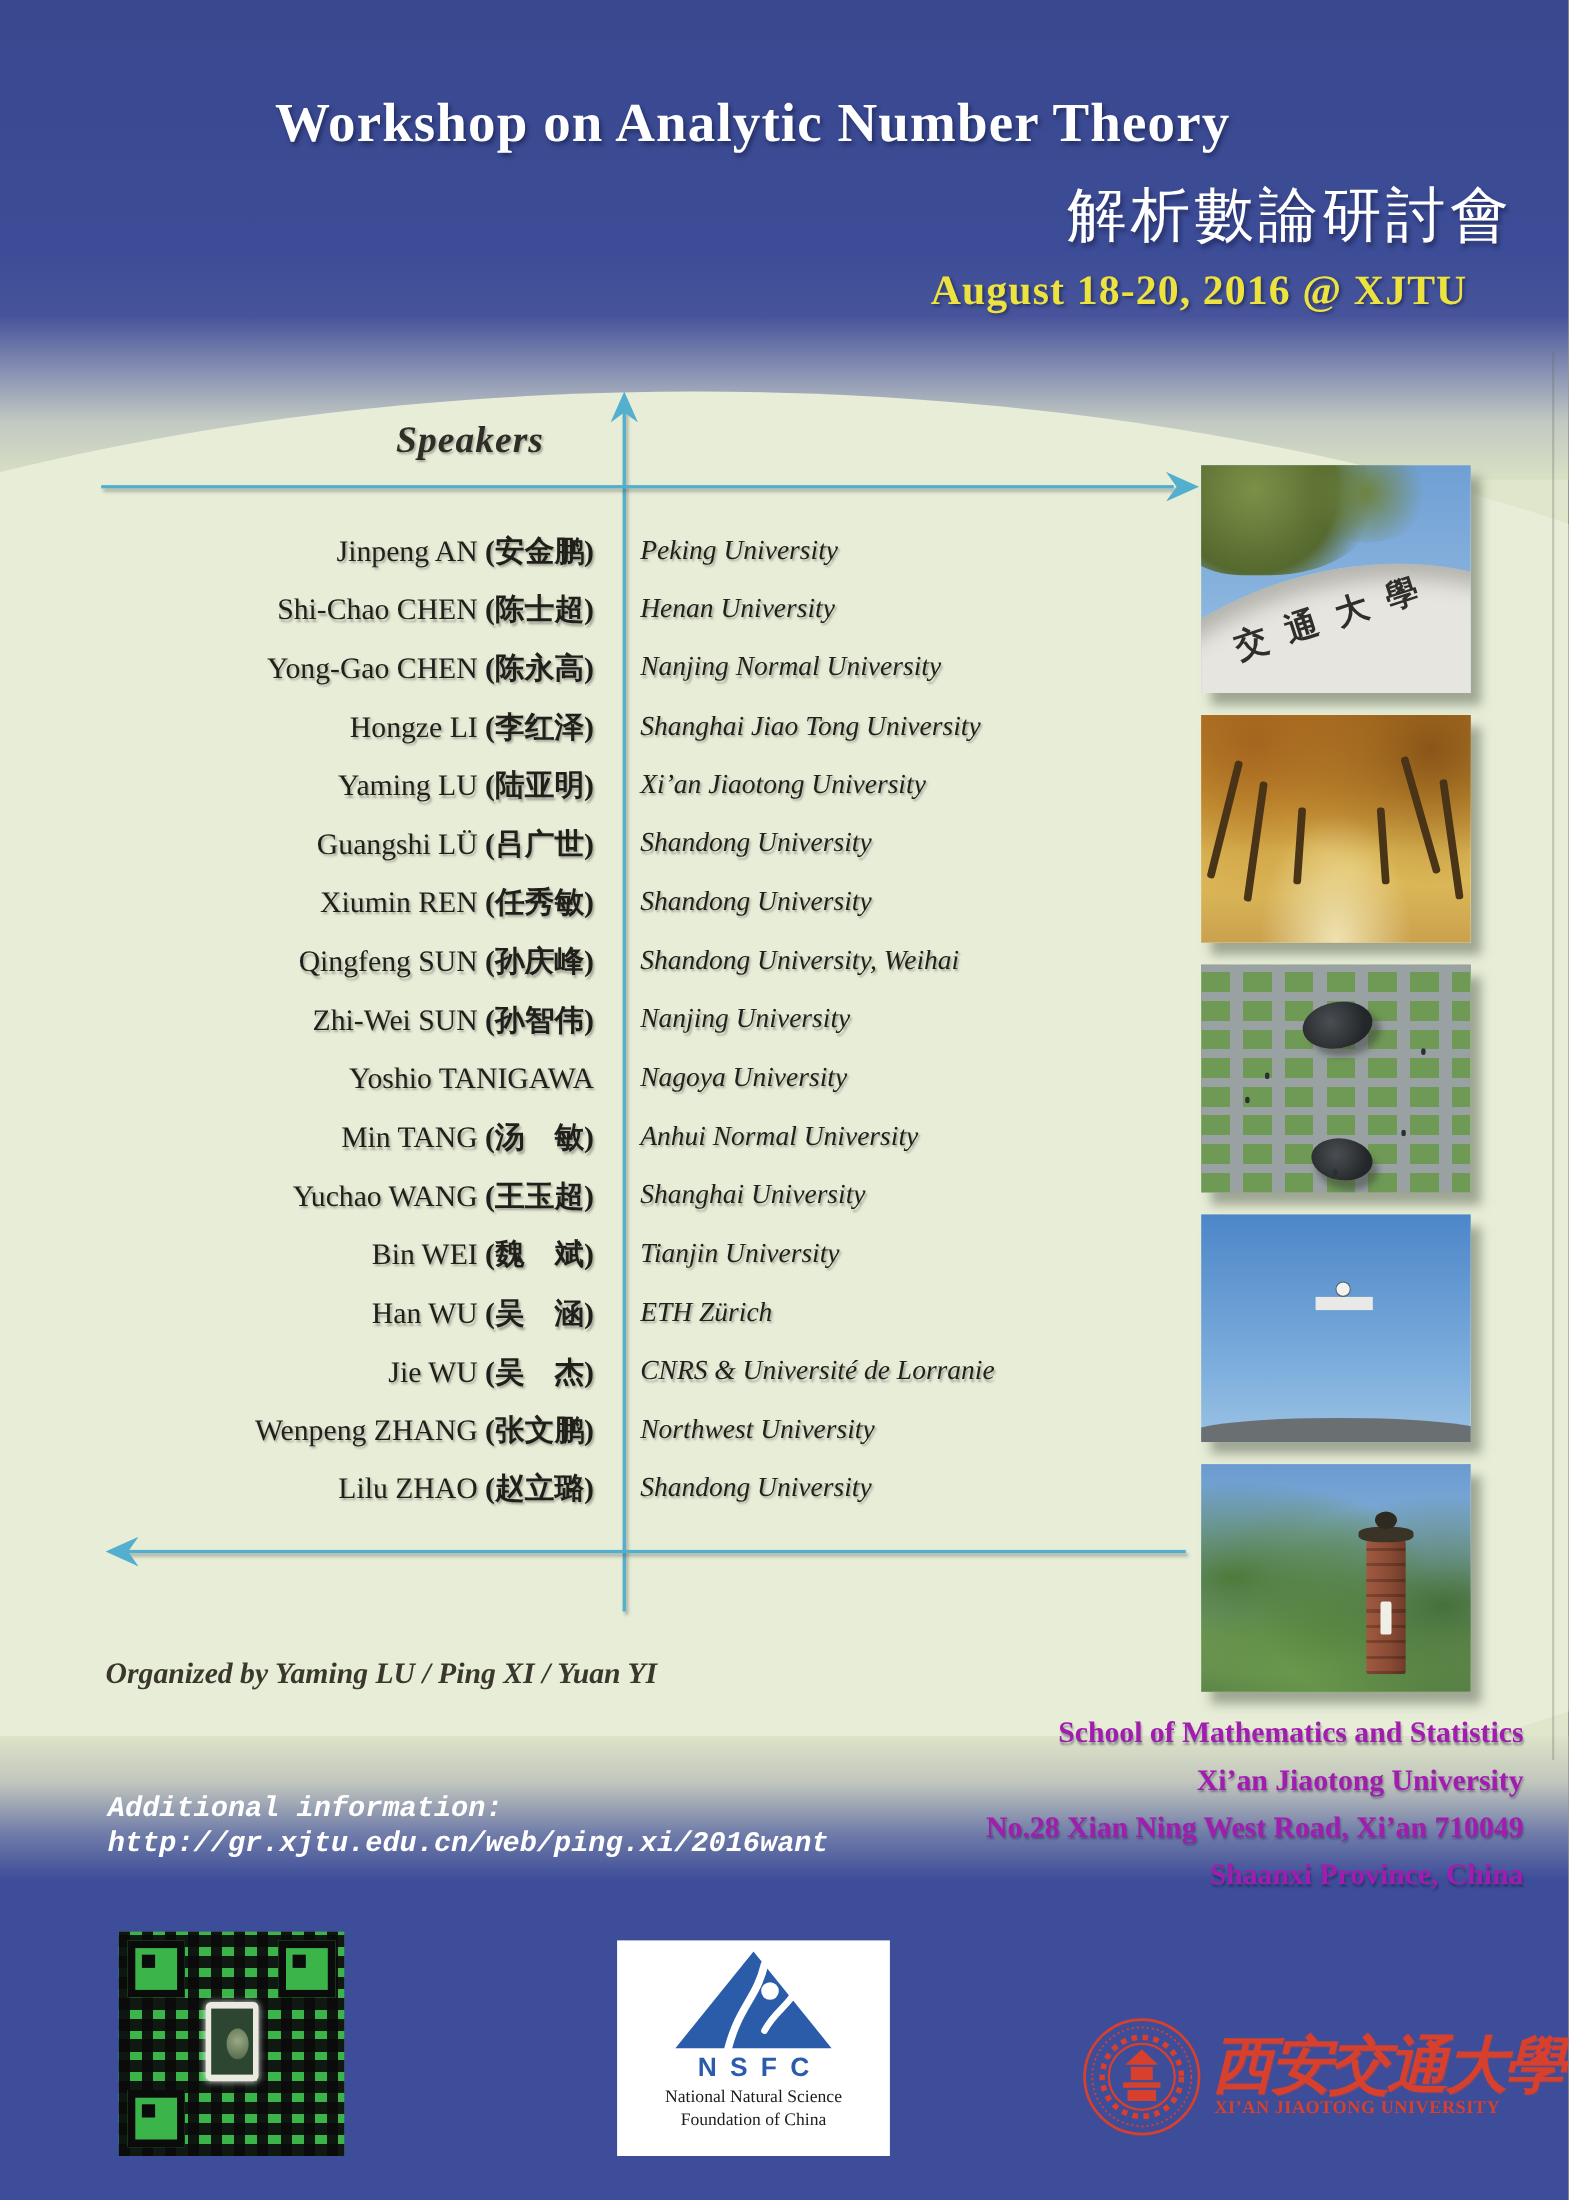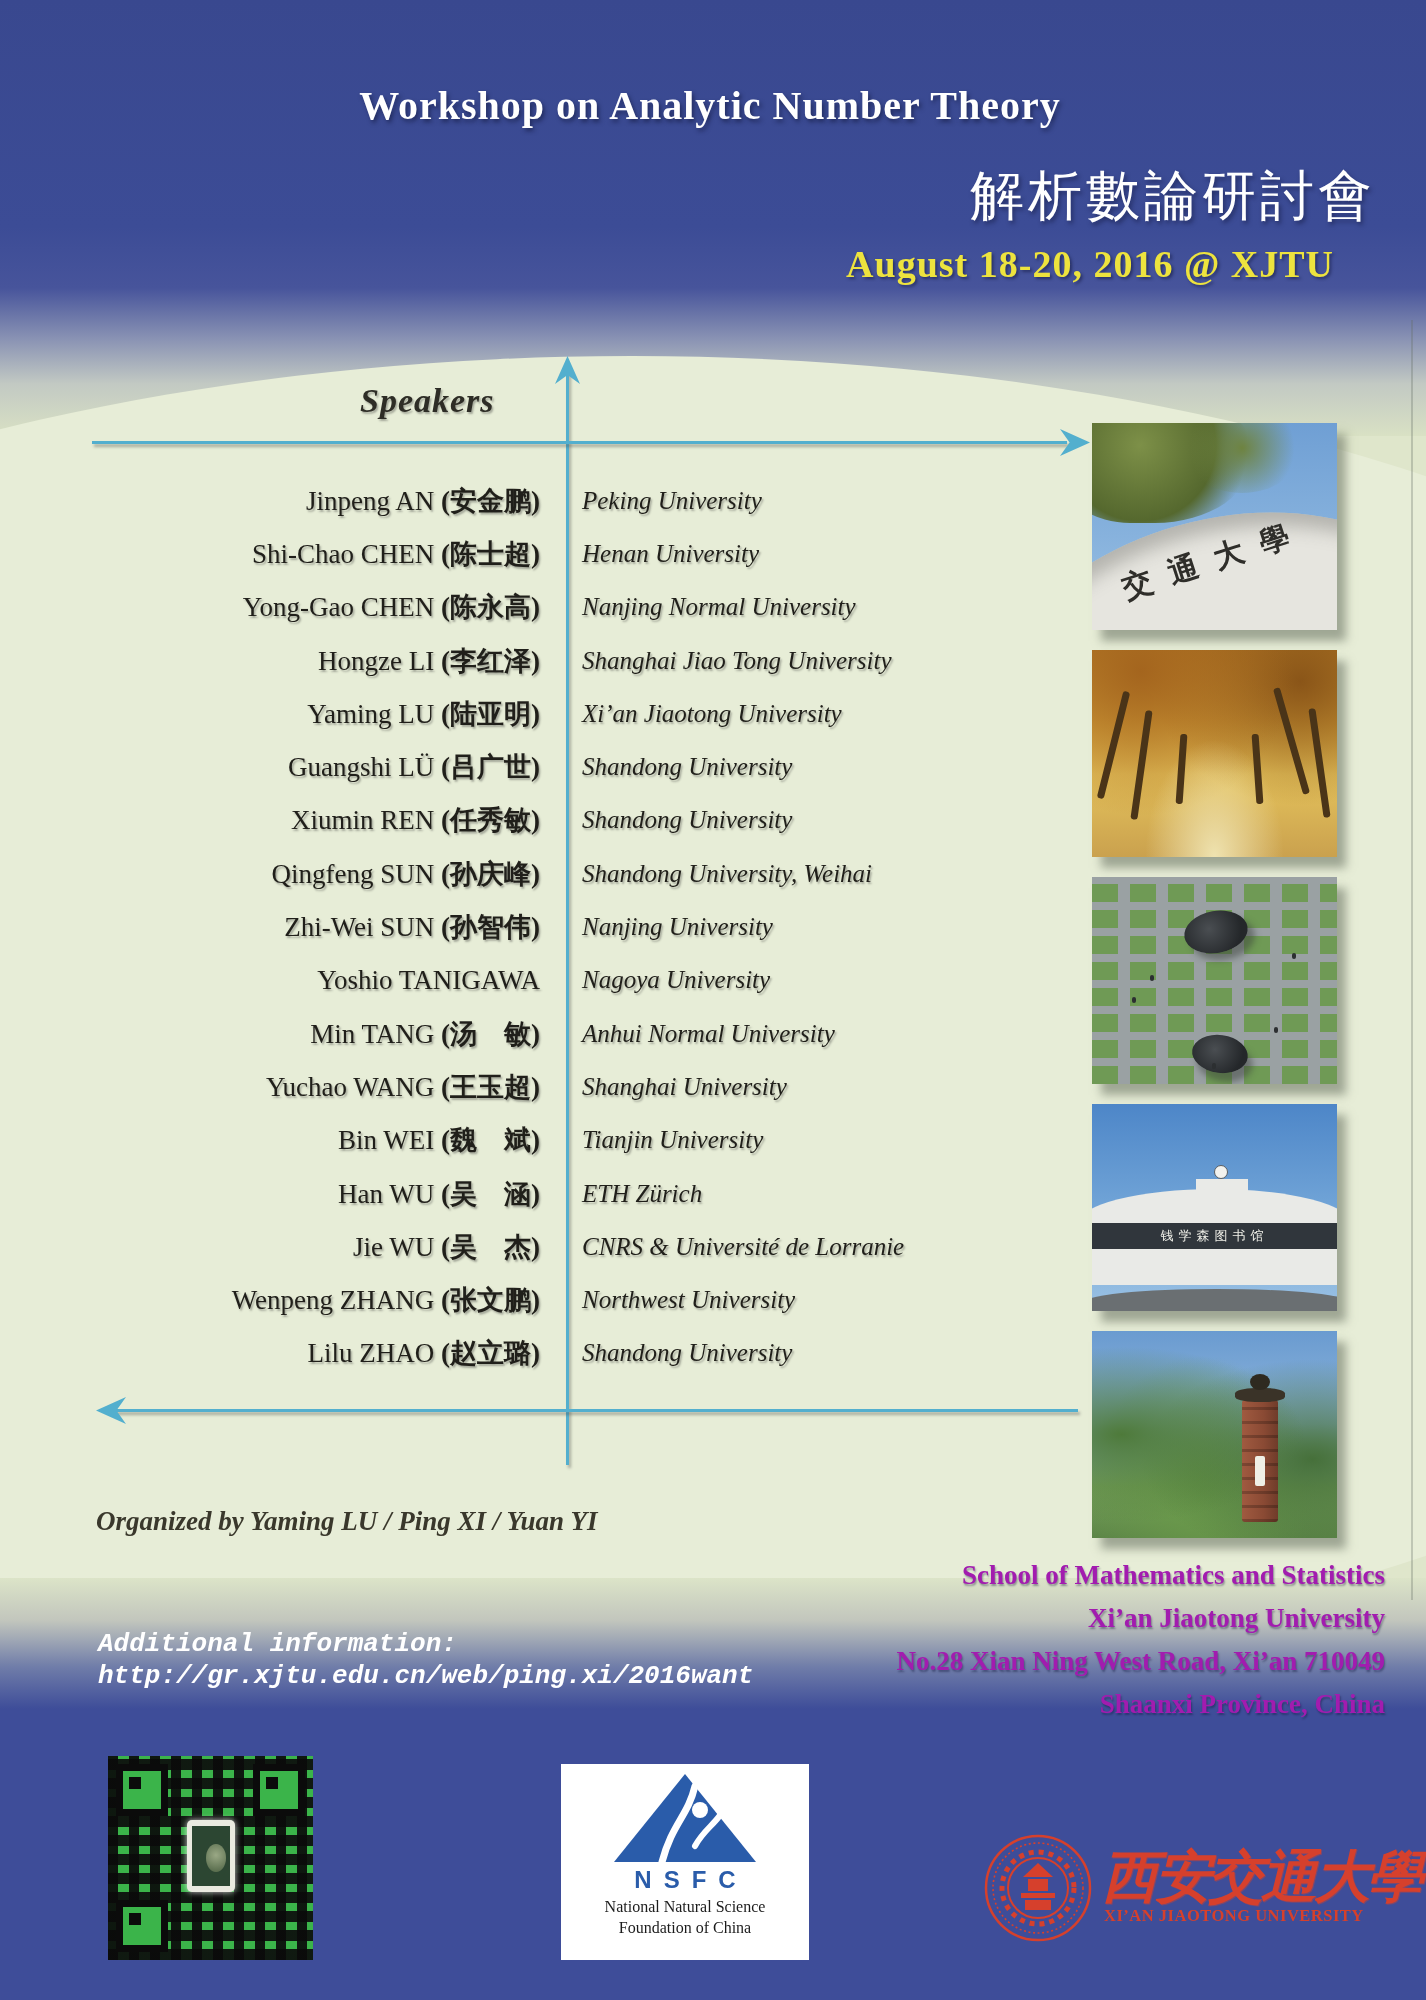--- a/index.html
+++ b/index.html
@@ -7,22 +7,22 @@
           background:#DFE6CB;font-family:"Liberation Serif","DejaVu Serif",serif;}
   
   .bg-header{position:absolute;left:0;top:0;width:1426px;height:436px;
     background:linear-gradient(180deg,#39488F 0%,#3C4C96 52%,#47549B 66%,#8B94B4 78%,#C2C9C3 88%,#D9E1C4 100%);}
   .bg-dome{position:absolute;left:-748px;top:356px;width:2760px;height:1320px;border-radius:50%;
     background:#E7EDD7;}
   .bg-footer{position:absolute;left:0;top:1578px;width:1426px;height:422px;
     background:linear-gradient(180deg,#DCE4C8 0%,#C2C6BD 10%,#707DA9 21%,#3E4D99 31%,#3E4D99 100%);}
   .edge-line{position:absolute;left:1411px;top:320px;width:2px;height:1280px;background:rgba(100,110,100,.30);}
   
-  .title{position:absolute;left:250px;top:82px;width:920px;text-align:center;color:#FFFFFF;
-    font-size:40px;font-weight:bold;letter-spacing:1px;text-shadow:2px 3px 4px rgba(15,20,55,.55);white-space:nowrap;}
+  .title{position:absolute;left:250px;top:82px;width:920px;color:#FFFFFF;
+    font-size:50px;font-weight:bold;letter-spacing:1px;text-shadow:2px 3px 4px rgba(15,20,55,.55);white-space:nowrap;}
   .title-zh{position:absolute;right:50px;top:160px;color:#FFFFFF;font-size:54px;letter-spacing:4px;
     text-shadow:2px 3px 4px rgba(15,20,55,.5);white-space:nowrap;}
   .date-line{position:absolute;right:92px;top:242px;color:#EDE33E;font-size:38px;font-weight:bold;
     letter-spacing:1px;text-shadow:2px 2px 3px rgba(15,20,55,.5);white-space:nowrap;font-variant-numeric:oldstyle-nums;}
   
   .axis{position:absolute;background:#53AFCE;box-shadow:2px 3px 3px rgba(70,75,70,.40);}
   .v-axis{left:566px;top:369px;width:3px;height:1096px;}
   .h-axis-top{left:92px;top:441px;width:975px;height:3px;}
   .h-axis-bottom{left:112px;top:1409px;width:966px;height:3px;}
   .ah{position:absolute;background:#53AFCE;filter:drop-shadow(2px 2px 2px rgba(70,75,70,.4));}
@@ -249,25 +249,20 @@
     <div class="sculpt2"></div>
     <div class="dot" style="left:40px;top:120px;"></div>
     <div class="dot" style="left:58px;top:98px;"></div>
     <div class="dot" style="left:200px;top:76px;"></div>
     <div class="dot" style="left:182px;top:150px;"></div>
     <div class="dot" style="left:120px;top:186px;"></div>
   </div>
   <div class="photo ph4">
     <div class="deck"></div>
     <div class="clock"></div>
-    <div class="bldg">
-      <div class="band">
-          <span>钱学森图书馆</span>
-        </div>
-    </div>
     <div class="road"></div>
   </div>
   <div class="photo ph5">
     <div class="tower"></div>
     <div class="cap"></div>
     <div class="finial"></div>
     <div class="plaque"></div>
   </div>
 
   <div class="info-block">

